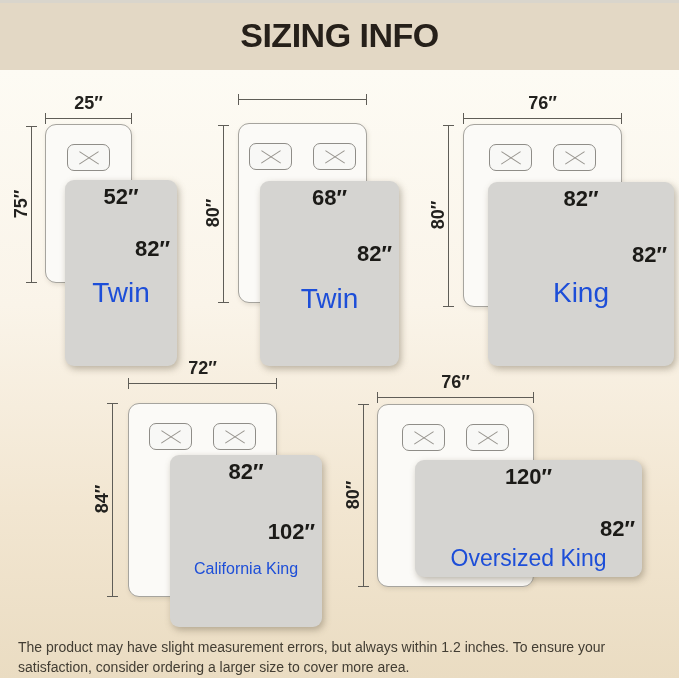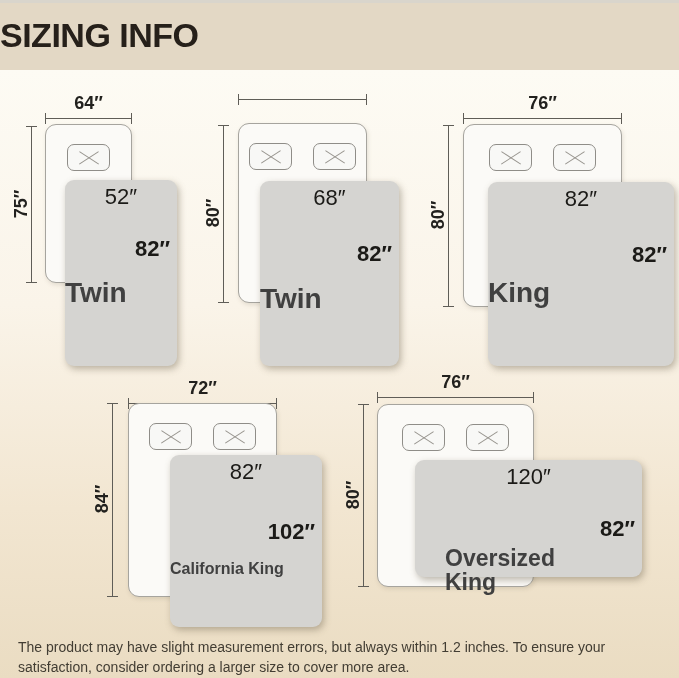--- a/index.html
+++ b/index.html
@@ -6,21 +6,21 @@
   body{font-family:"Liberation Sans","DejaVu Sans",sans-serif;}
   .canvas{
     position:relative;width:679px;height:678px;overflow:hidden;
     background:linear-gradient(180deg,#FDFBF4 70px,#FAF4E9 45%,#F2E6D1 75%,#EADCC2 100%);
   }
   .header{
     position:absolute;top:0;left:0;right:0;height:70px;
     background:#E3D8C5;border-top:3px solid #D9D5CC;box-sizing:border-box;
   }
   .title{
-    line-height:64px;font-size:34px;font-weight:700;
+    text-align:center;line-height:64px;font-size:34px;font-weight:700;
     color:#26201A;letter-spacing:-0.5px;
   }
   .dim-label{font-size:18px;font-weight:700;color:#22211E;line-height:18px;}
   .hdim{position:absolute;}
   .hdim .dim-label{display:block;text-align:center;margin-bottom:1px;}
   .hdim-line{height:11px;border-left:1.4px solid #5F5D57;border-right:1.4px solid #5F5D57;position:relative;}
   .hdim-line::after{content:"";position:absolute;left:0;right:0;top:5px;height:0;border-top:1.4px solid #5F5D57;}
   .vdim{position:absolute;width:11px;}
   .vdim-line{position:absolute;left:0;right:0;top:0;bottom:0;border-top:1.4px solid #5F5D57;border-bottom:1.4px solid #5F5D57;}
   .vdim-line::after{content:"";position:absolute;top:0;bottom:0;left:5px;width:0;border-left:1.4px solid #5F5D57;}
@@ -36,40 +36,40 @@
   }
   .pillow::before,.pillow::after{
     content:"";position:absolute;left:50%;top:50%;width:23px;height:1.3px;background:#97948E;
   }
   .pillow::before{transform:translate(-50%,-50%) rotate(33deg);}
   .pillow::after{transform:translate(-50%,-50%) rotate(-33deg);}
   .blanket{
     position:absolute;background:#D5D4D1;border-radius:9px;
     box-shadow:2px 3px 7px rgba(110,100,80,0.45);
   }
-  .blanket-w{position:absolute;top:4px;left:0;right:0;text-align:center;font-size:22px;font-weight:400;color:#1B1A17;}
+  .blanket-w{position:absolute;top:4px;left:0;right:0;text-align:center;font-size:22px;font-weight:700;color:#1B1A17;}
   .blanket-l{position:absolute;right:7px;font-size:22px;font-weight:700;color:#1B1A17;}
-  .blanket-name{position:absolute;left:0;right:0;text-align:left;font-size:28px;font-weight:700;color:#404040;line-height:1.05;}
+  .blanket-name{position:absolute;left:0;right:0;text-align:center;font-size:28px;font-weight:400;color:#1d4ed8;line-height:1.05;}
   .footer{
     position:absolute;top:638px;left:18px;right:18px;text-align:left;
     font-size:14px;line-height:1.4;color:#423D33;
   }
 </style>
 </head>
 <body>
 
 <div class="canvas">
 
   <div class="header">
     <div class="title">SIZING INFO</div>
   </div>
 
   <div>
     <div class="hdim" style="left:45px;top:94px;width:87px">
-      <div class="dim-label">64″</div>
+      <div class="dim-label">25″</div>
       <div class="hdim-line"></div>
     </div>
     <div class="vdim" style="left:26px;top:126px;height:157px">
       <div class="vdim-line"></div>
       <div class="dim-label vdim-label">75″</div>
     </div>
     <div class="bed" style="left:45px;top:124px;width:87px;height:159px">
       <div class="pillow"></div>
     </div>
     <div class="blanket" style="left:65px;top:180px;width:112px;height:186px">
@@ -112,21 +112,21 @@
       <div class="pillow"></div>
     </div>
     <div class="blanket" style="left:488px;top:182px;width:186px;height:184px">
       <div class="blanket-w">82″</div>
       <div class="blanket-l" style="top:60px">82″</div>
       <div class="blanket-name" style="top:96px">King</div>
     </div>
   </div>
 
   <div>
-    <div class="hdim" style="left:128px;top:379px;width:149px">
+    <div class="hdim" style="left:128px;top:359px;width:149px">
       <div class="dim-label">72″</div>
       <div class="hdim-line"></div>
     </div>
     <div class="vdim" style="left:107px;top:403px;height:194px">
       <div class="vdim-line"></div>
       <div class="dim-label vdim-label">84″</div>
     </div>
     <div class="bed" style="left:128px;top:403px;width:149px;height:194px">
       <div class="pillow"></div>
       <div class="pillow"></div>

